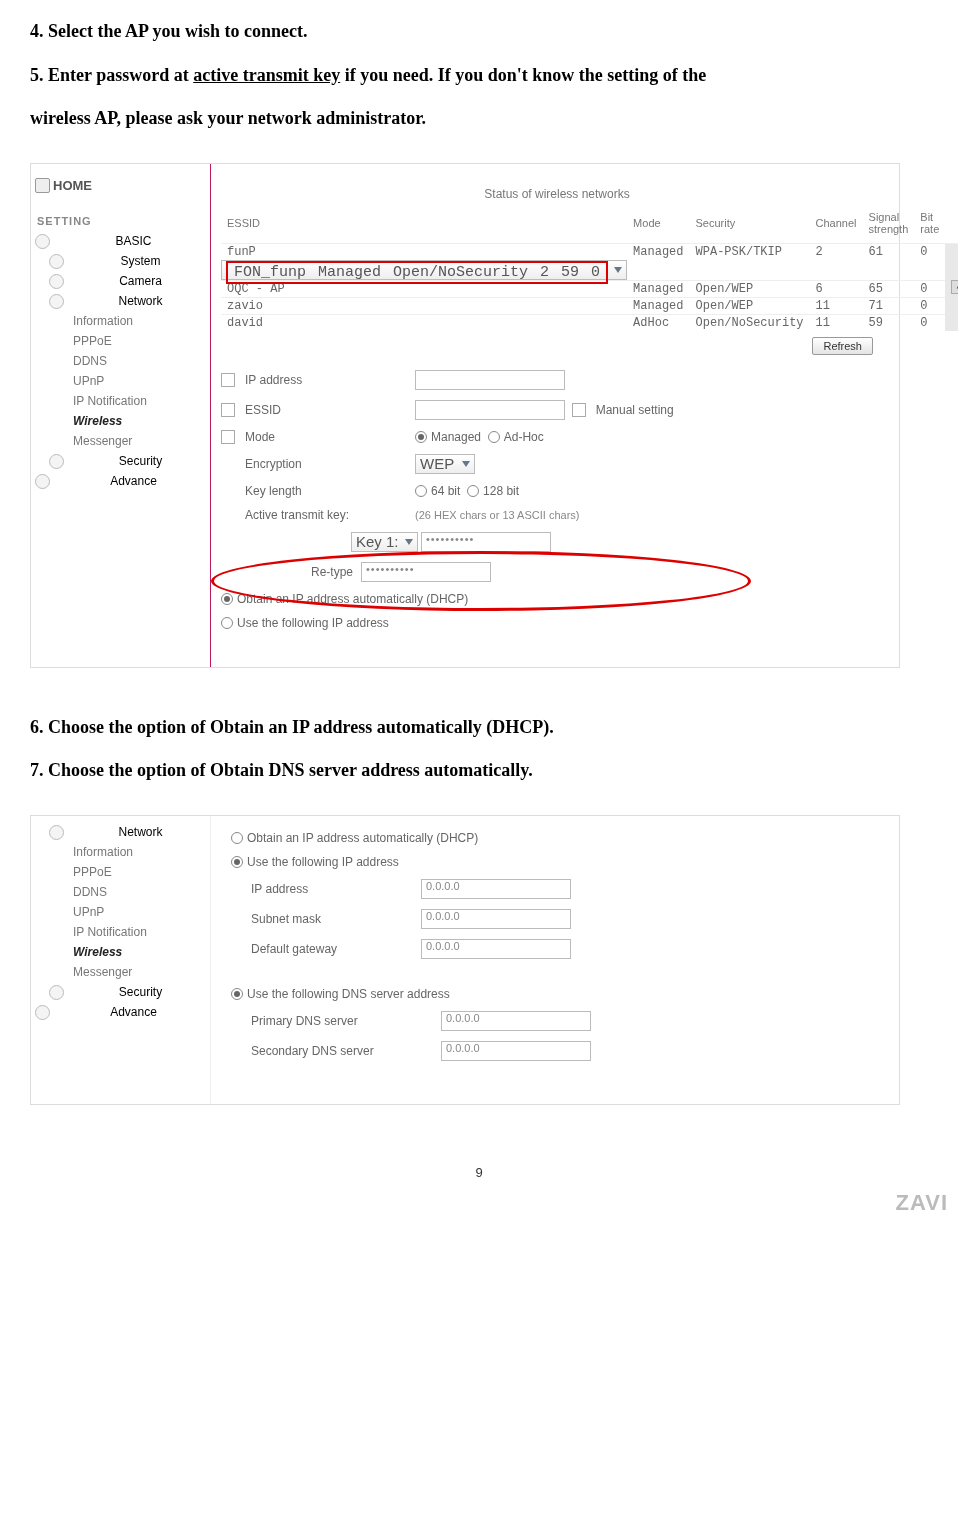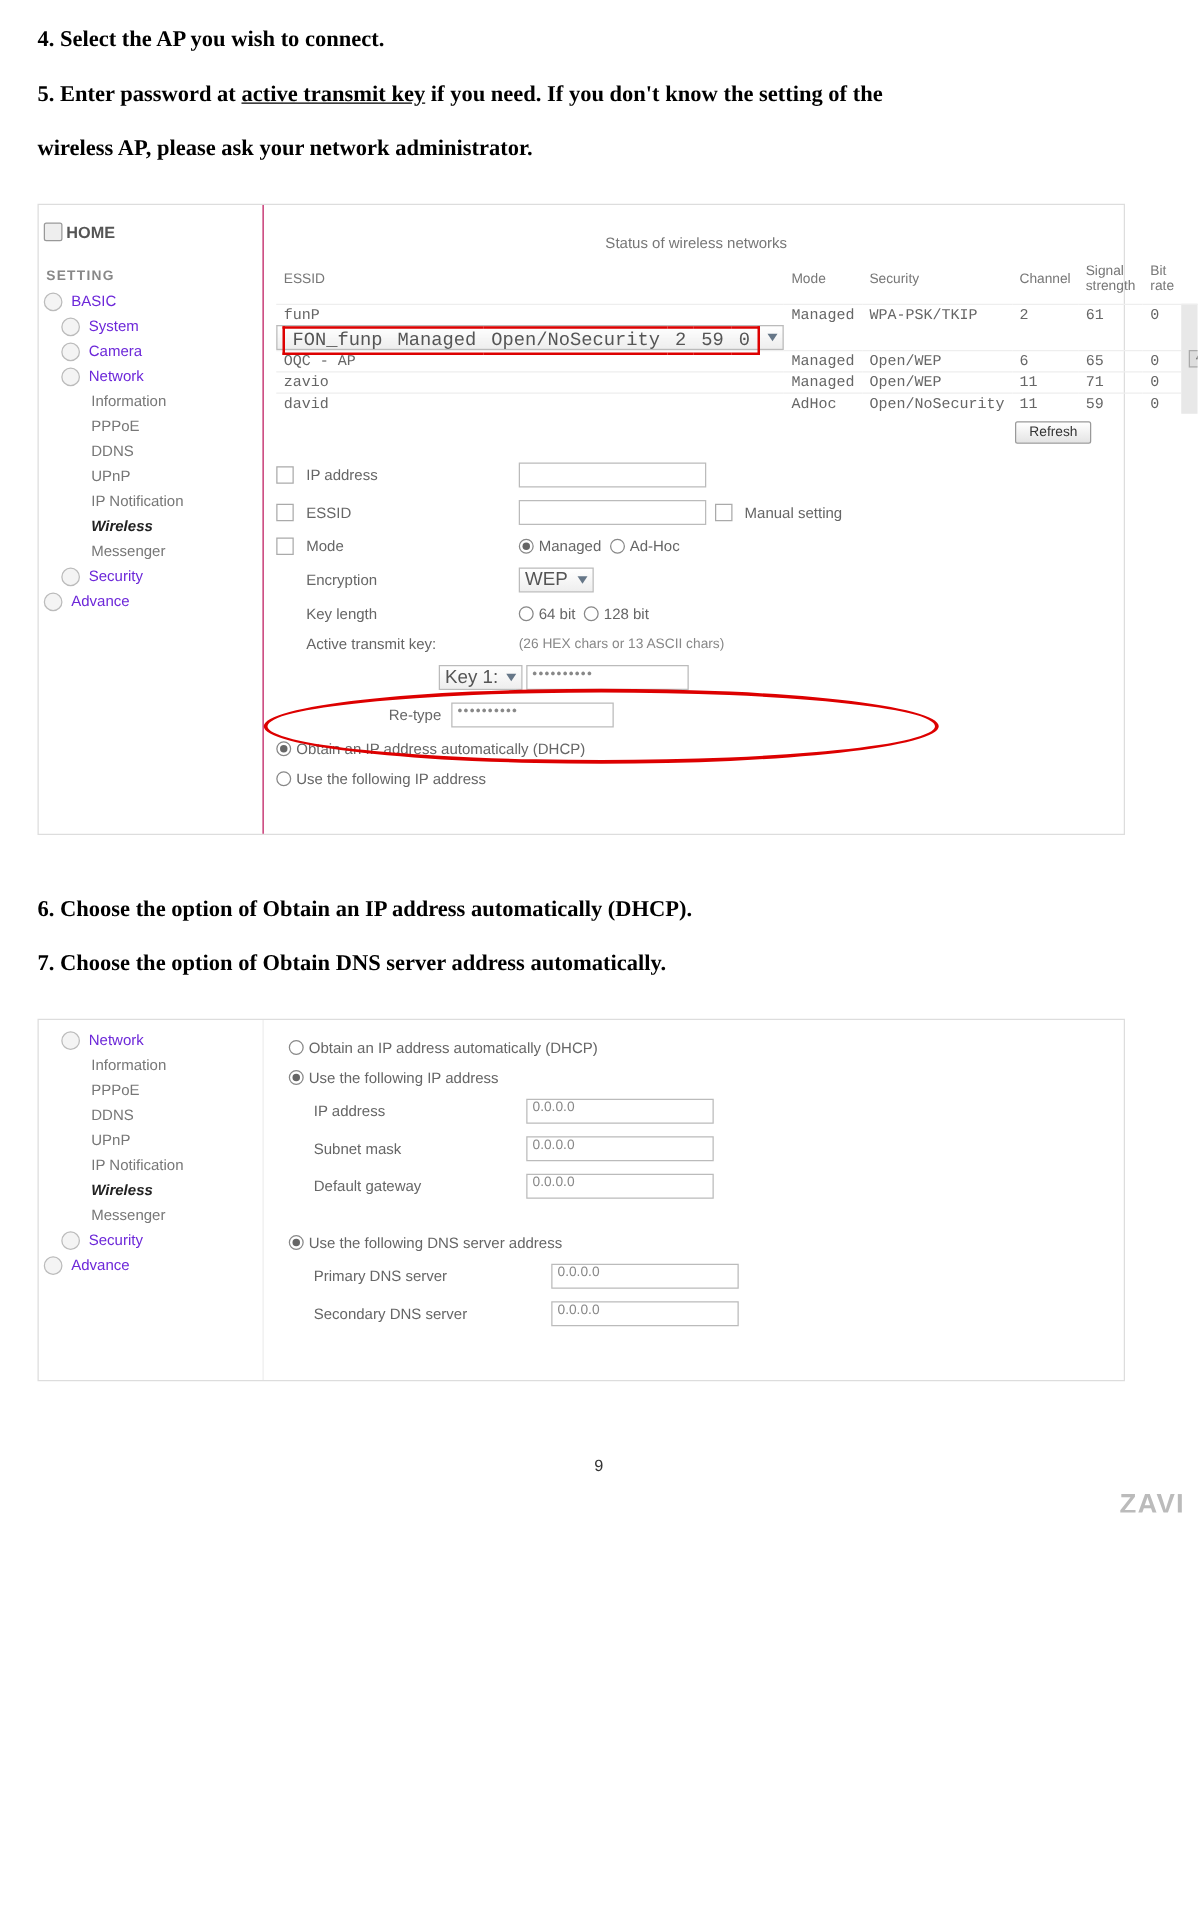--- a/index.html
+++ b/index.html
@@ -7,21 +7,21 @@
   .instr { font-weight: bold; font-size: 18px; line-height: 2.2; margin-bottom: 4px; }
   .instr-line { margin-top: 2px; }
   .under { text-decoration: underline; }
   .shot { margin: 24px 0 40px 0; border: 1px solid #ddd; background: #fff; font-family: Arial, sans-serif; font-size: 12px; color: #666; position: relative; }
   
   .s1 { height: 505px; width: 870px; }
   .s1 .sidebar { position: absolute; left: 0; top: 0; width: 180px; height: 100%; border-right: 1px solid #be185d; padding: 10px 0 0 0; }
   .home { font-size: 13px; font-weight: bold; color: #555; padding: 4px 0 4px 22px; position: relative; }
   .home::before { content: ""; position: absolute; left: 4px; top: 4px; width: 13px; height: 13px; border: 1px solid #999; border-radius: 2px; background: #eee; }
   .sec-hdr { font-size: 11px; color: #888; letter-spacing: 1px; margin: 18px 0 4px 6px; font-weight: bold; }
-  .grp { font-size: 12px; color: #6d28d9; padding: 3px 0 3px 26px; position: relative; }
+  .grp { font-size: 12px; color: #000000; padding: 3px 0 3px 26px; position: relative; text-align: center; }
   .grp::before { content: ""; position: absolute; left: 4px; top: 3px; width: 13px; height: 13px; border: 1px solid #bbb; border-radius: 50%; background: #f4f4f4; }
   .sub { font-size: 12px; color: #777; padding: 3px 0 3px 42px; }
   .sub.active { font-weight: bold; color: #222; font-style: italic; }
   .s1 .main { position: absolute; left: 190px; right: 6px; top: 0; margin-top: 17px; }
   .status-title { text-align: center; color: #777; font-size: 12px; padding: 6px 0; }
   table.net { width: 100%; border-collapse: collapse; font-family: "Courier New", monospace; font-size: 12px; color: #666; }
   table.net th { font-family: Arial, sans-serif; font-weight: normal; color: #777; font-size: 11px; text-align: left; padding: 4px 6px 8px 6px; }
   table.net td { padding: 1px 6px; border-top: 1px solid #eee; }
   tr.sel td { border-top: 2px solid #d00; border-bottom: 2px solid #d00; }
   tr.sel td:first-child { border-left: 2px solid #d00; }

